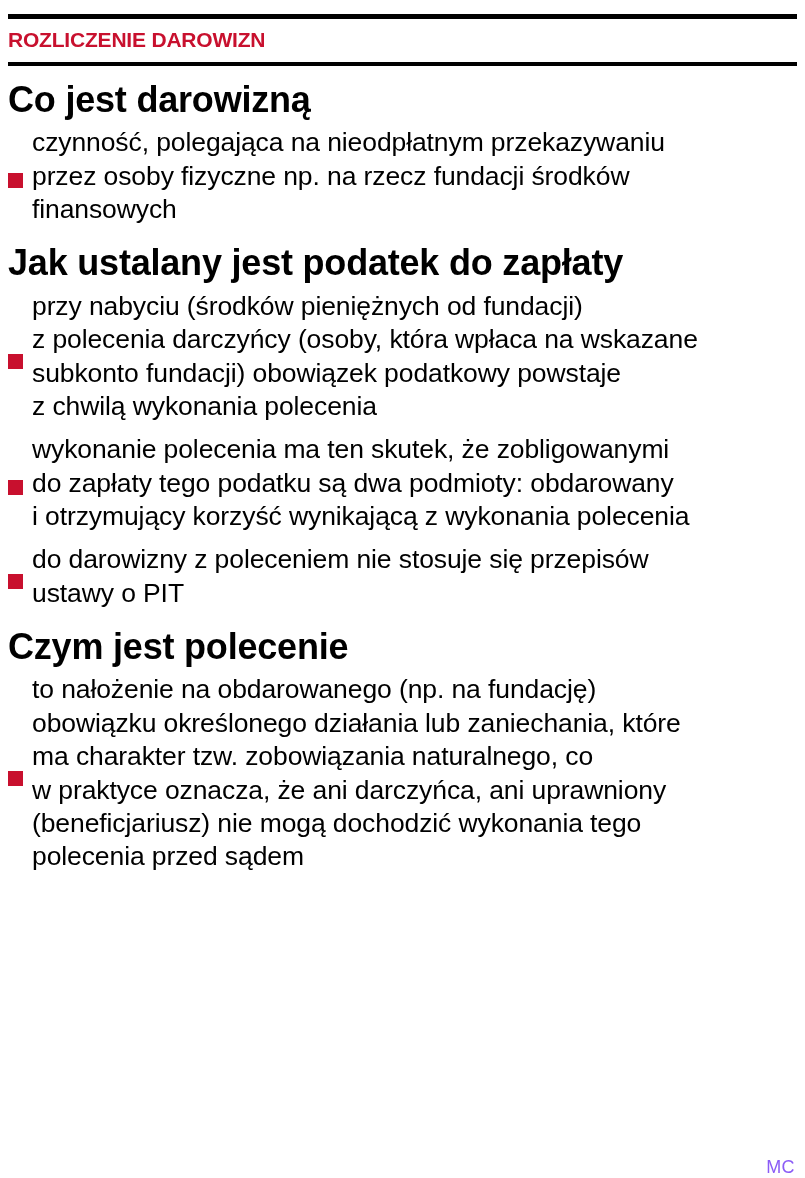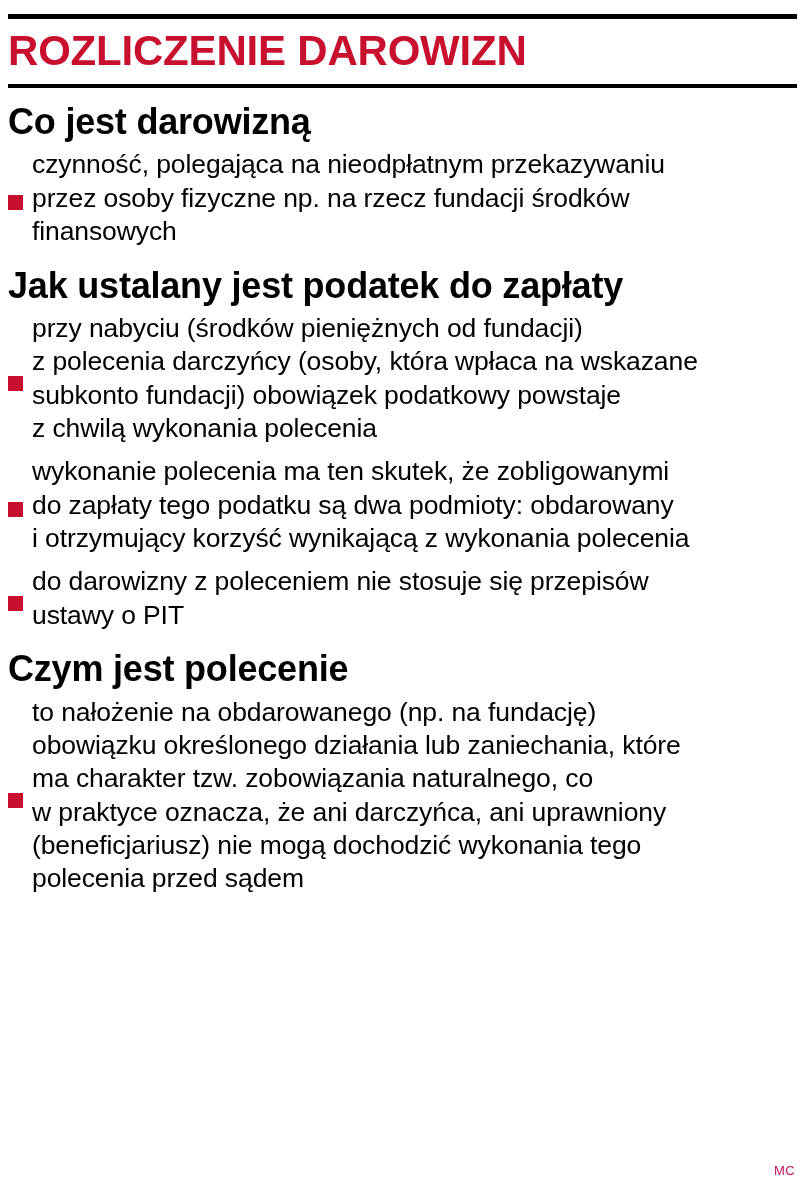--- a/index.html
+++ b/index.html
@@ -23,21 +23,21 @@
     position: relative;
   }
 
   
   .title-rule-top {
     height: 5px;
     background: #000000;
     margin: 14px 0 0 0;
   }
   .title {
-    font-size: 42px;
+    font-size: 21px;
     font-weight: bold;
     color: #c8102e;
     letter-spacing: -0.2px;
     padding: 10px 0 11px 0;
     line-height: 1.05;
     font-family: "Liberation Sans", sans-serif;
   }
   .title-rule-bottom {
     height: 4px;
     background: #000000;
@@ -76,23 +76,23 @@
     white-space: pre-line;
   }
 
   
   .section.tight { margin-top: 17px; }
 
   .credit {
     position: absolute;
     right: 10px;
     bottom: 14px;
-    font-size: 13px;
+    font-size: 18px;
     letter-spacing: 0.4px;
-    color: #be185d;
+    color: #8b5cf6;
     text-align: center;
   }
 </style>
 </head>
 <body>
 
 <div class="page">
 
   <div class="title-rule-top"></div>
   <div class="title" style="color: rgb(200, 16, 46);">ROZLICZENIE DAROWIZN</div>

